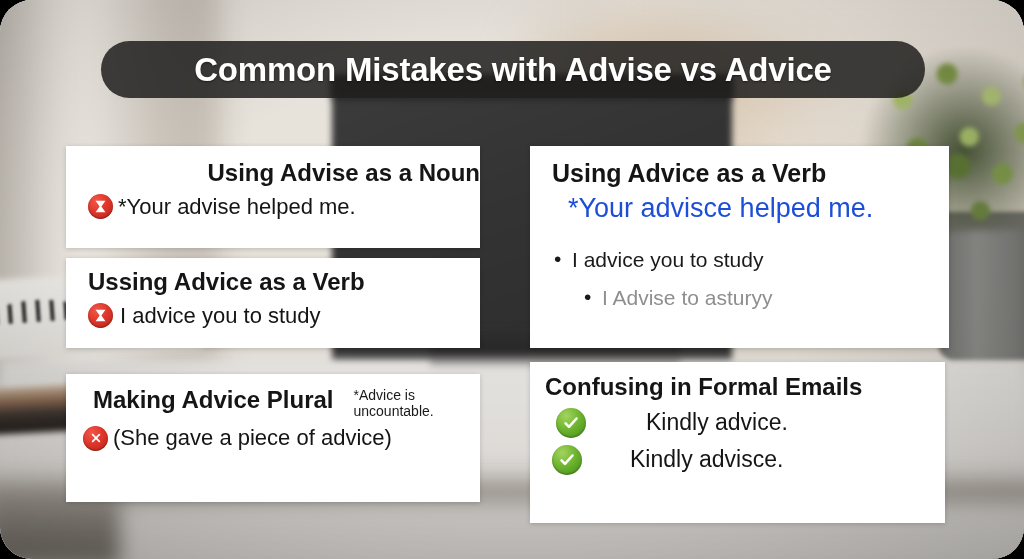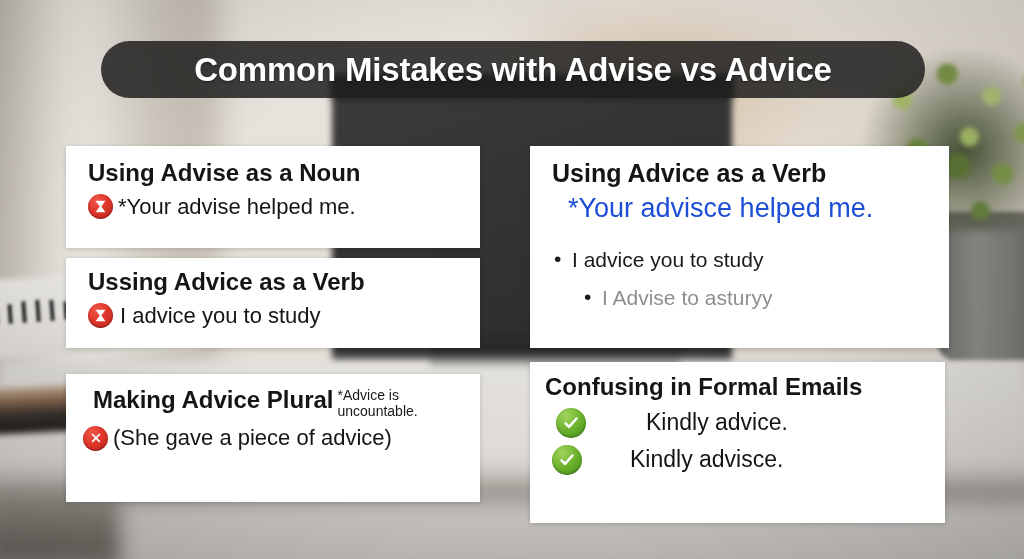--- a/index.html
+++ b/index.html
@@ -9,20 +9,21 @@
   }
   body {
     font-family: "Liberation Sans", sans-serif;
   }
   #stage {
     position: relative;
     width: 1024px;
     height: 559px;
     overflow: hidden;
     background: #cfc9c2;
+    border-radius: 32px;
   }
 
   
   .bg-layer {
     position: absolute;
     inset: 0;
     overflow: hidden;
   }
   .bg-base {
     position: absolute;
@@ -237,21 +238,21 @@
     background: radial-gradient(circle at 34% 28%, #f0574a 0%, #e0362a 45%, #b8241b 100%);
     box-shadow: inset 0 -1px 2px rgba(0,0,0,.35);
   }
   .badge-check {
     background: radial-gradient(circle at 34% 26%, #a3d45f 0%, #6fb52f 45%, #3f8a19 100%);
     box-shadow: inset 0 -1px 2px rgba(0,0,0,.3);
   }
   .badge svg { display: block; }
 
   
-  #card-left-1 { left: 66px; top: 146px; width: 414px; height: 102px; }
+  #card-left-1 { left: 66px; top: 146px; width: 414px; height: 102px; text-align: right; }
   #card-left-2 { left: 66px; top: 258px; width: 414px; height: 90px; }
   #card-left-3 { left: 66px; top: 374px; width: 414px; height: 128px; }
 
   #card-left-1 .card-title { font-size: 24px; margin: 14px 0 0 22px; }
   #card-left-1 .line { margin: 7px 0 0 22px; font-size: 22px; }
   #card-left-1 .badge { width: 25px; height: 25px; margin-right: 5px; }
 
   #card-left-2 .card-title { font-size: 24px; margin: 11px 0 0 22px; }
   #card-left-2 .line { margin: 7px 0 0 22px; font-size: 22px; }
   #card-left-2 .badge { width: 25px; height: 25px; margin-right: 7px; }
@@ -259,21 +260,21 @@
   #card-left-3 .card-title-row {
     display: flex;
     align-items: flex-start;
     margin: 13px 0 0 27px;
   }
   #card-left-3 .card-title { font-size: 24px; margin: 0; }
   #card-left-3 .side-note {
     font-size: 14px;
     color: #1a1a1a;
     line-height: 1.12;
-    margin-left: 4px;
+    margin-left: 20px;
     margin-top: 1px;
     white-space: pre-line;
   }
   #card-left-3 .line { margin: 6px 0 0 17px; font-size: 22px; }
   #card-left-3 .badge { width: 25px; height: 25px; margin-right: 5px; }
 
   
   #card-right-1 { left: 530px; top: 146px; width: 419px; height: 202px; }
   #card-right-2 { left: 530px; top: 362px; width: 415px; height: 161px; }
 

